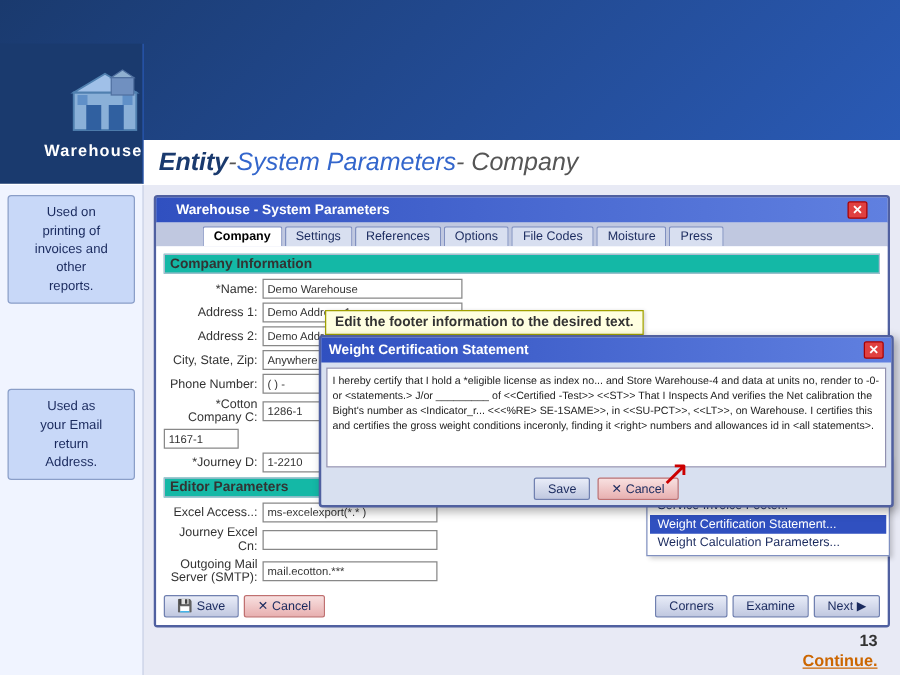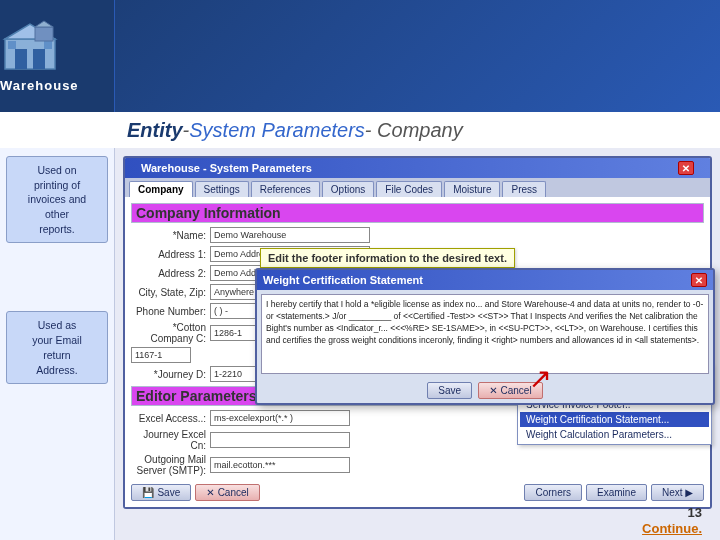--- a/index.html
+++ b/index.html
@@ -21,23 +21,24 @@
       display: flex;
       align-items: flex-start;
     }
 
     .warehouse-box {
       width: 115px;
       height: 112px;
       background: #1a3a6e;
       display: flex;
       flex-direction: column;
-      align-items: flex-start;
+      align-items: flex-end;
       justify-content: center;
       border-right: 1px solid #2a5ab5;
+      margin-top: 35px;
     }
 
     .warehouse-icon {
       width: 60px;
       height: 55px;
       margin-bottom: 4px;
     }
 
     .warehouse-label {
       color: #fff;
@@ -168,34 +169,35 @@
       font-size: 10px;
       cursor: pointer;
       border-radius: 2px 2px 0 0;
       color: #1a2a5e;
     }
 
     .sys-tab.active {
       background: #fff;
       font-weight: bold;
       color: #000;
+      margin-left: 33px;
     }
 
     .sys-content {
       background: #fff;
       padding: 6px;
       min-height: 250px;
       position: relative;
     }
 
     .form-section-title {
-      font-size: 14px;
+      font-size: 11px;
       font-weight: bold;
       color: #333;
-      background: #d946ef;
+      background: #14b8a6;
       padding: 1px 4px;
       margin-bottom: 4px;
       border: 1px solid #b0bcd0;
     }
 
     .form-row {
       display: flex;
       align-items: center;
       margin-bottom: 3px;
       gap: 4px;

